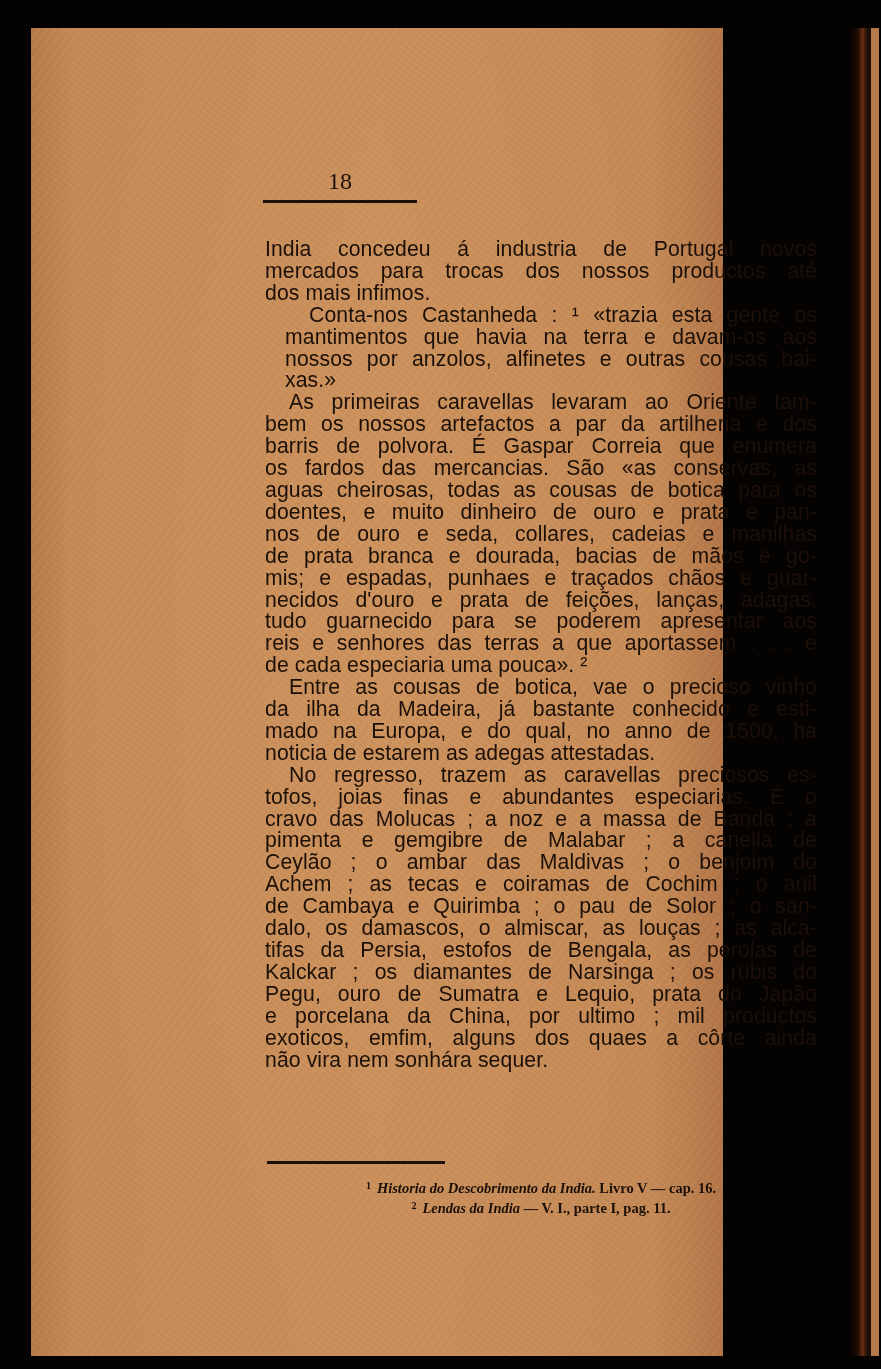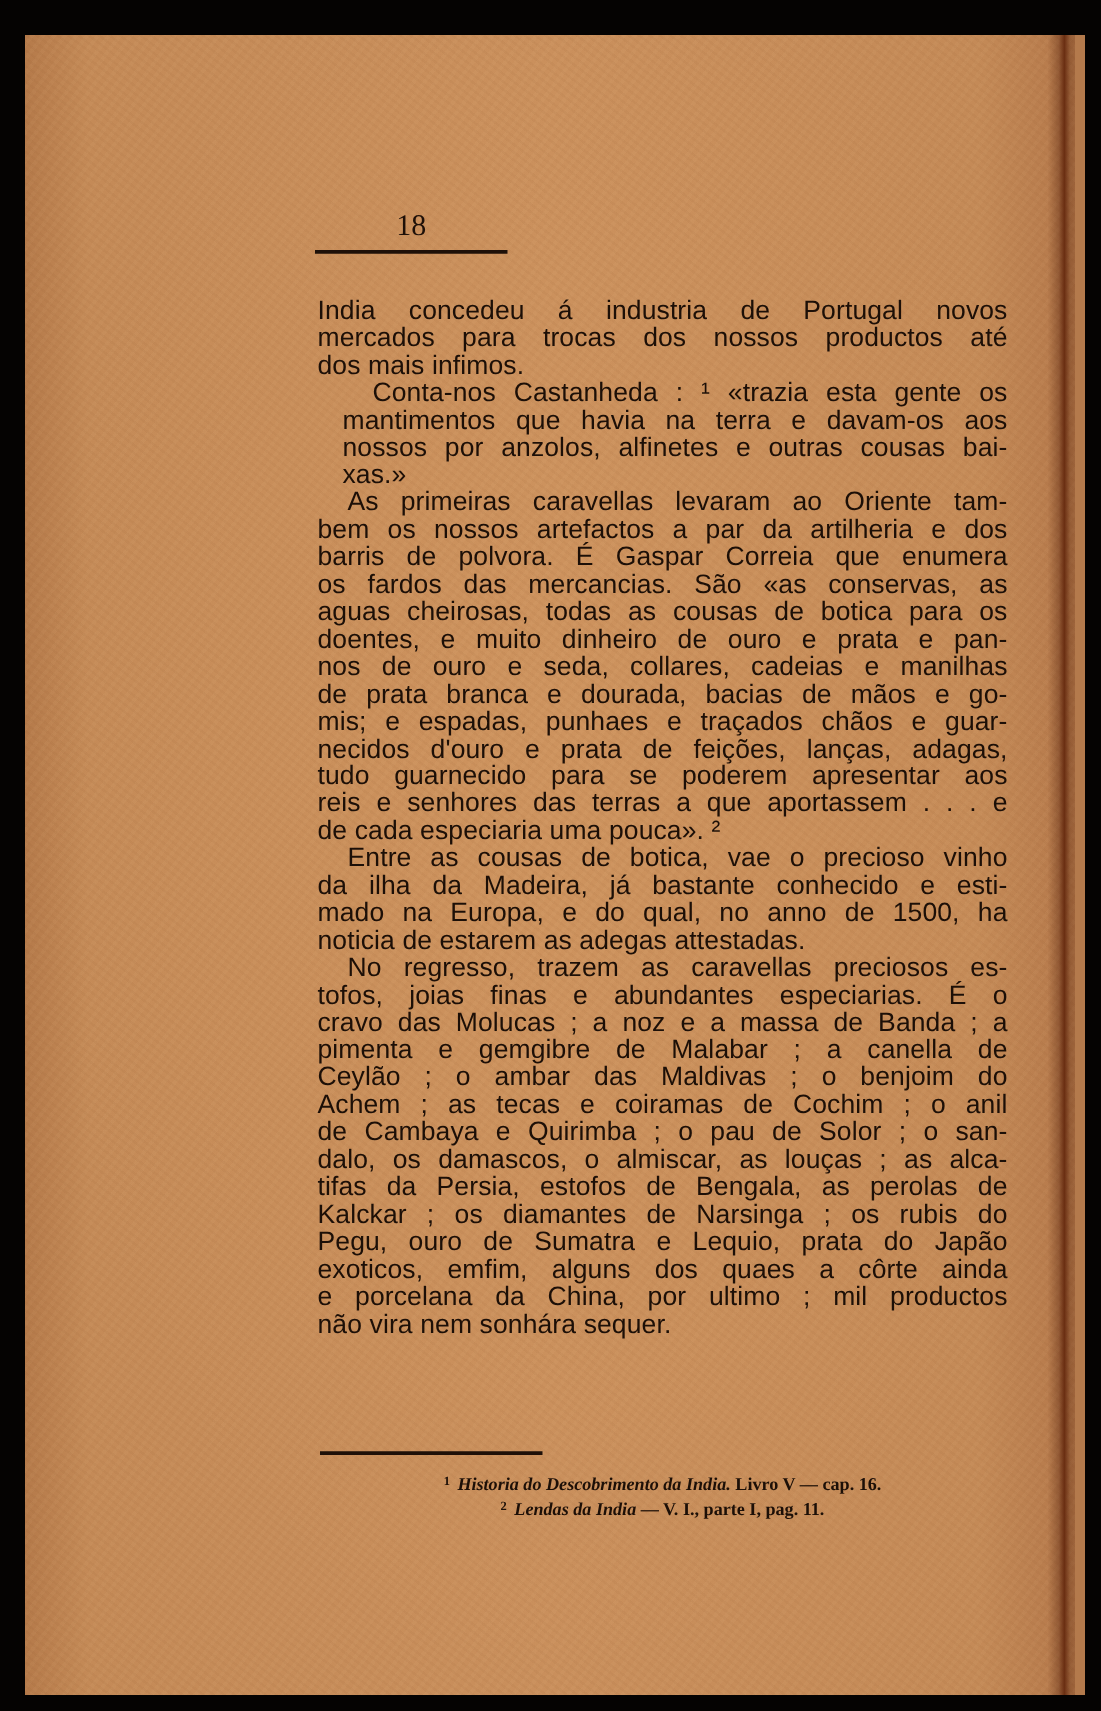--- a/index.html
+++ b/index.html
@@ -1,21 +1,21 @@
 <!DOCTYPE html>
 <html><head>
 <meta charset="utf-8">
 <style>
   html, body { margin: 0; padding: 0; }
   body {
     width: 881px; height: 1369px; background: #050302;
     position: relative; overflow: hidden;
   }
   .page {
-    position: absolute; left: 20px; top: 28px; width: 848px; height: 1328px;
+    position: absolute; left: 31px; top: 28px; width: 692px; height: 1328px;
     background:
       radial-gradient(ellipse at 50% 45%, rgba(220,160,100,0.25), rgba(0,0,0,0) 70%),
       linear-gradient(90deg, #b57a4a 0%, #c48a57 6%, #c98f5c 50%, #c48a57 90%, #b27548 100%);
     background-color: #c48a57;
   }
   .page::before {
     content: ""; position: absolute; inset: 0;
     background:
       repeating-linear-gradient(37deg, rgba(120,70,30,0.05) 0 2px, rgba(0,0,0,0) 2px 5px),
       repeating-linear-gradient(-53deg, rgba(255,220,170,0.04) 0 3px, rgba(0,0,0,0) 3px 7px);
@@ -105,22 +105,22 @@
         <span class="line">tofos, joias finas e abundantes especiarias. É o</span>
         <span class="line">cravo das Molucas ; a noz e a massa de Banda ; a</span>
         <span class="line">pimenta e gemgibre de Malabar ; a canella de</span>
         <span class="line">Ceylão ; o ambar das Maldivas ; o benjoim do</span>
         <span class="line">Achem ; as tecas e coiramas de Cochim ; o anil</span>
         <span class="line">de Cambaya e Quirimba ; o pau de Solor ; o san-</span>
         <span class="line">dalo, os damascos, o almiscar, as louças ; as alca-</span>
         <span class="line">tifas da Persia, estofos de Bengala, as perolas de</span>
         <span class="line">Kalckar ; os diamantes de Narsinga ; os rubis do</span>
         <span class="line">Pegu, ouro de Sumatra e Lequio, prata do Japão</span>
+        <span class="line">e porcelana da China, por ultimo ; mil productos</span>
         <span class="line">exoticos, emfim, alguns dos quaes a côrte ainda</span>
-        <span class="line">e porcelana da China, por ultimo ; mil productos</span>
         <span class="line last">não vira nem sonhára sequer.</span>
       </p>
     </div>
 
   <div class="foot-rule"></div>
   <div class="footnotes">
     <div class="fn">
       <span class="fn-num">1</span><span class="fn-title">Historia do Descobrimento da India.</span><span> Livro V — cap. 16.</span>
     </div>
     <div class="fn">

